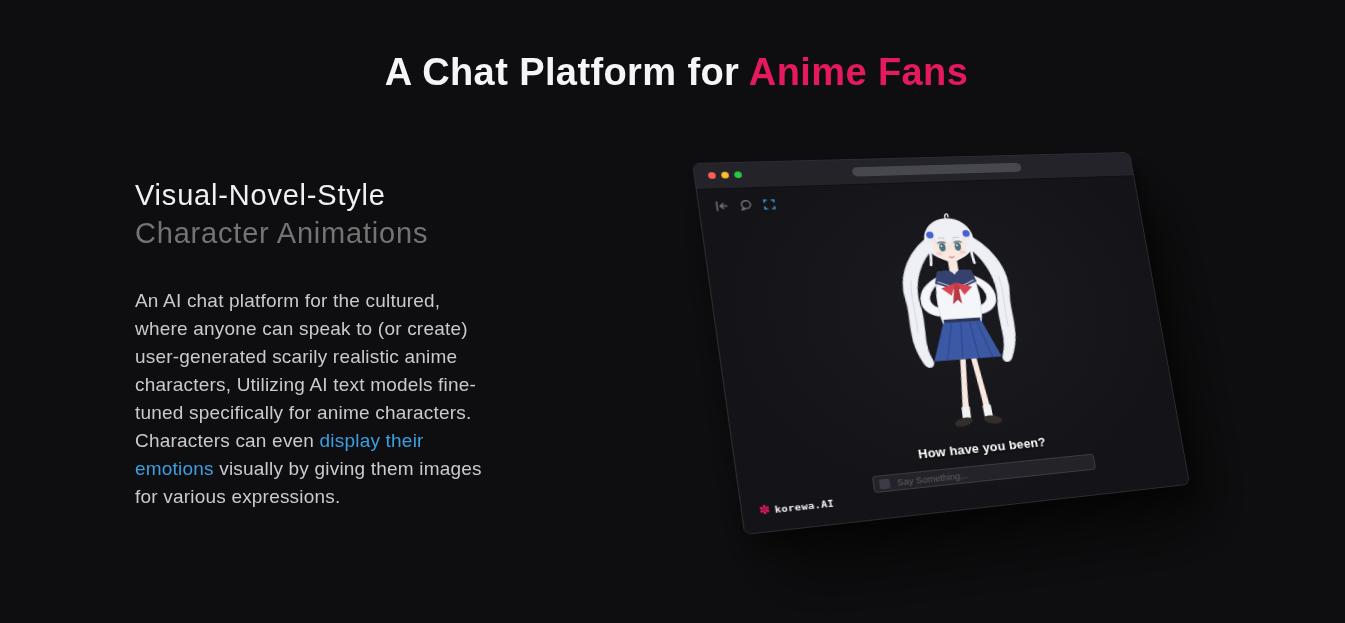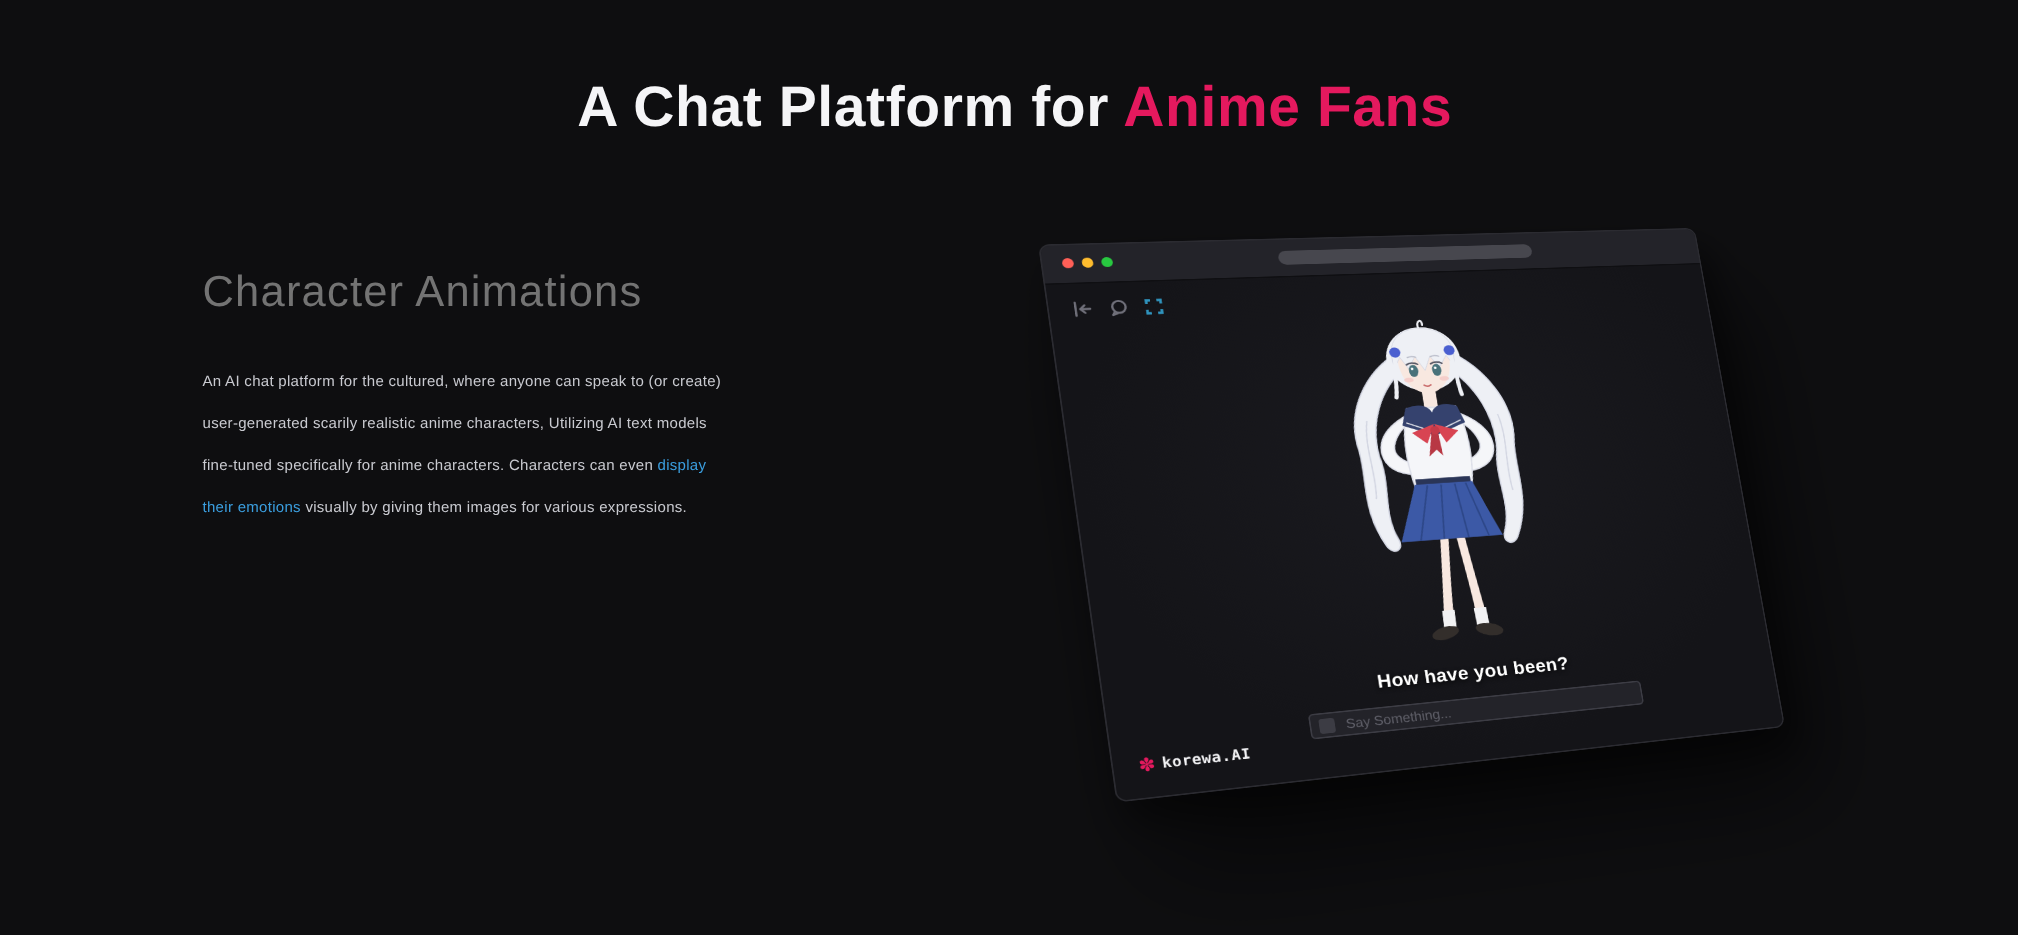--- a/index.html
+++ b/index.html
@@ -21,22 +21,22 @@
   .hero-title .hl { color:#e4195e; }
 
   
   .feature { position:absolute; left:135px; top:176px; width:360px; }
   .feature-heading {
     margin:0; font-size:29px; font-weight:500; line-height:38px;
     letter-spacing:.8px; color:#eef0f3;
   }
   .feature-heading .line2 { color:#737373; display:block; }
   .feature-text {
-    margin:27px 0 0 0; width:358px;
-    font-size:10px; line-height:28px; letter-spacing:.2px;
+    margin:35px 0 0 0; width:358px;
+    font-size:19px; line-height:28px; letter-spacing:.2px;
     color:#c9cad0; font-weight:400;
   }
   .feature-text a { color:#3b9fe0; text-decoration:none; cursor:pointer; }
 
   
   .window {
     position:absolute; left:692px; top:150px; width:440px; height:372px;
     transform-origin:0 0;
     transform: matrix3d(1.10268,-0.024487,0,0.00025637, 0.13513,0.96038,0,-0.000089415, 0,0,1,0, 0,13,0,1);
     background:#16161a;
@@ -95,21 +95,21 @@
   }
 </style>
 </head>
 <body>
 
 <div class="stage">
 
   <h1 class="hero-title"><span>A Chat Platform for </span><span class="hl">Anime Fans</span></h1>
 
   <section class="feature">
-    <h2 class="feature-heading"><span class="line2">Character Animations</span></h2>
+    <h2 class="feature-heading"><span>Visual-Novel-Style</span><span class="line2">Character Animations</span></h2>
     <p class="feature-text"><span>An AI chat platform for the cultured, where anyone can speak to (or create) user-generated scarily realistic anime characters, Utilizing AI text models fine-tuned specifically for anime characters. Characters can even </span><a href="#">display their emotions</a><span> visually by giving them images for various expressions.</span></p>
   </section>
 
   <div class="window">
 
     <div class="titlebar">
       <span class="dot dot-close"></span>
       <span class="dot dot-min"></span>
       <span class="dot dot-max"></span>
       <div class="urlpill"></div>

